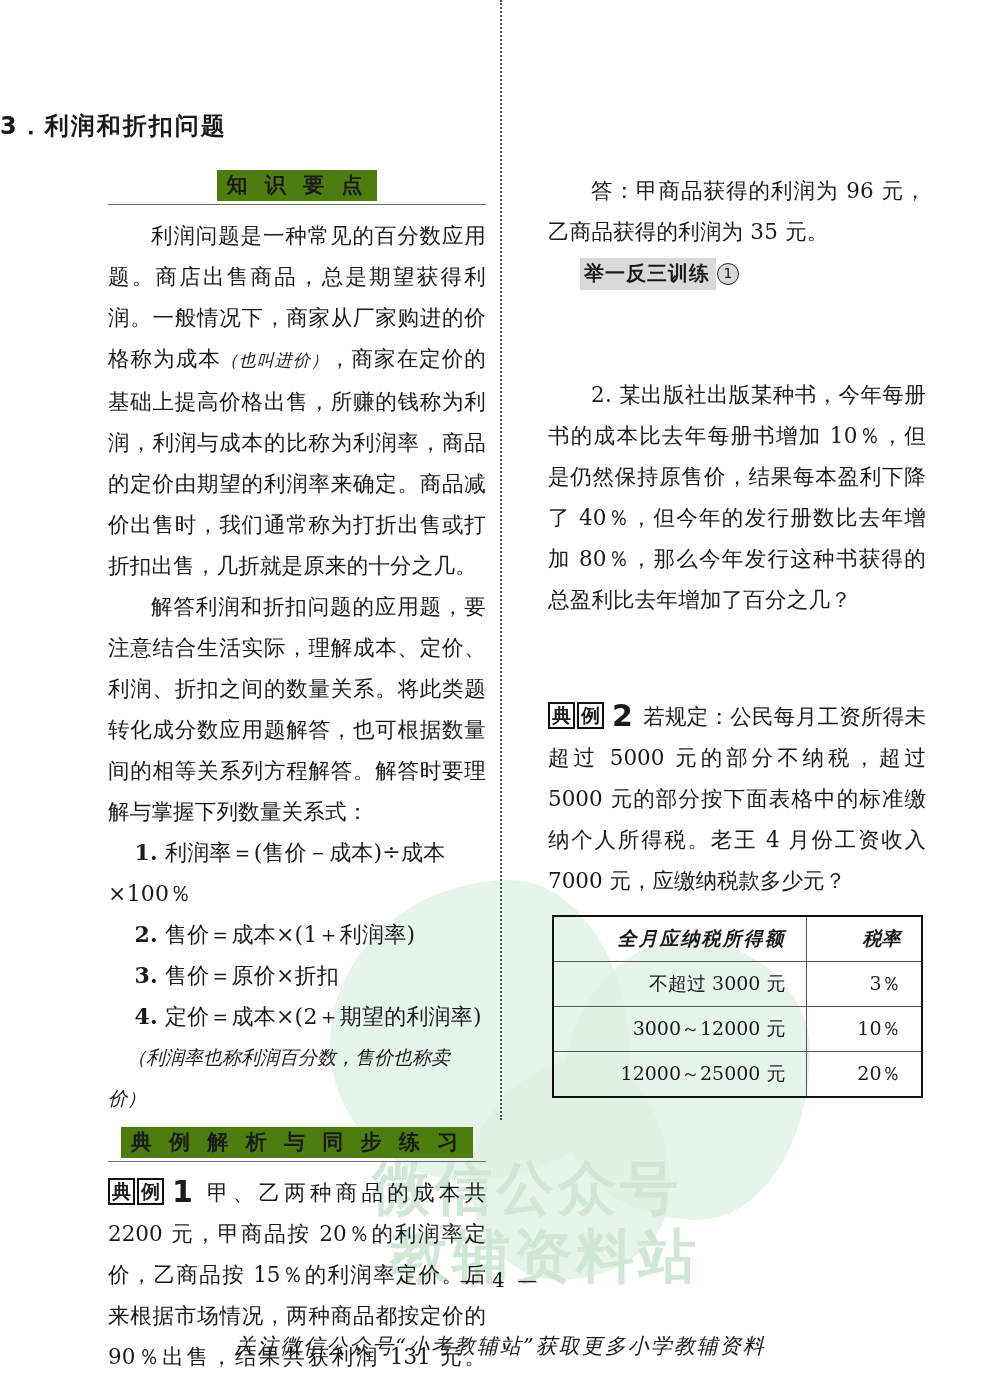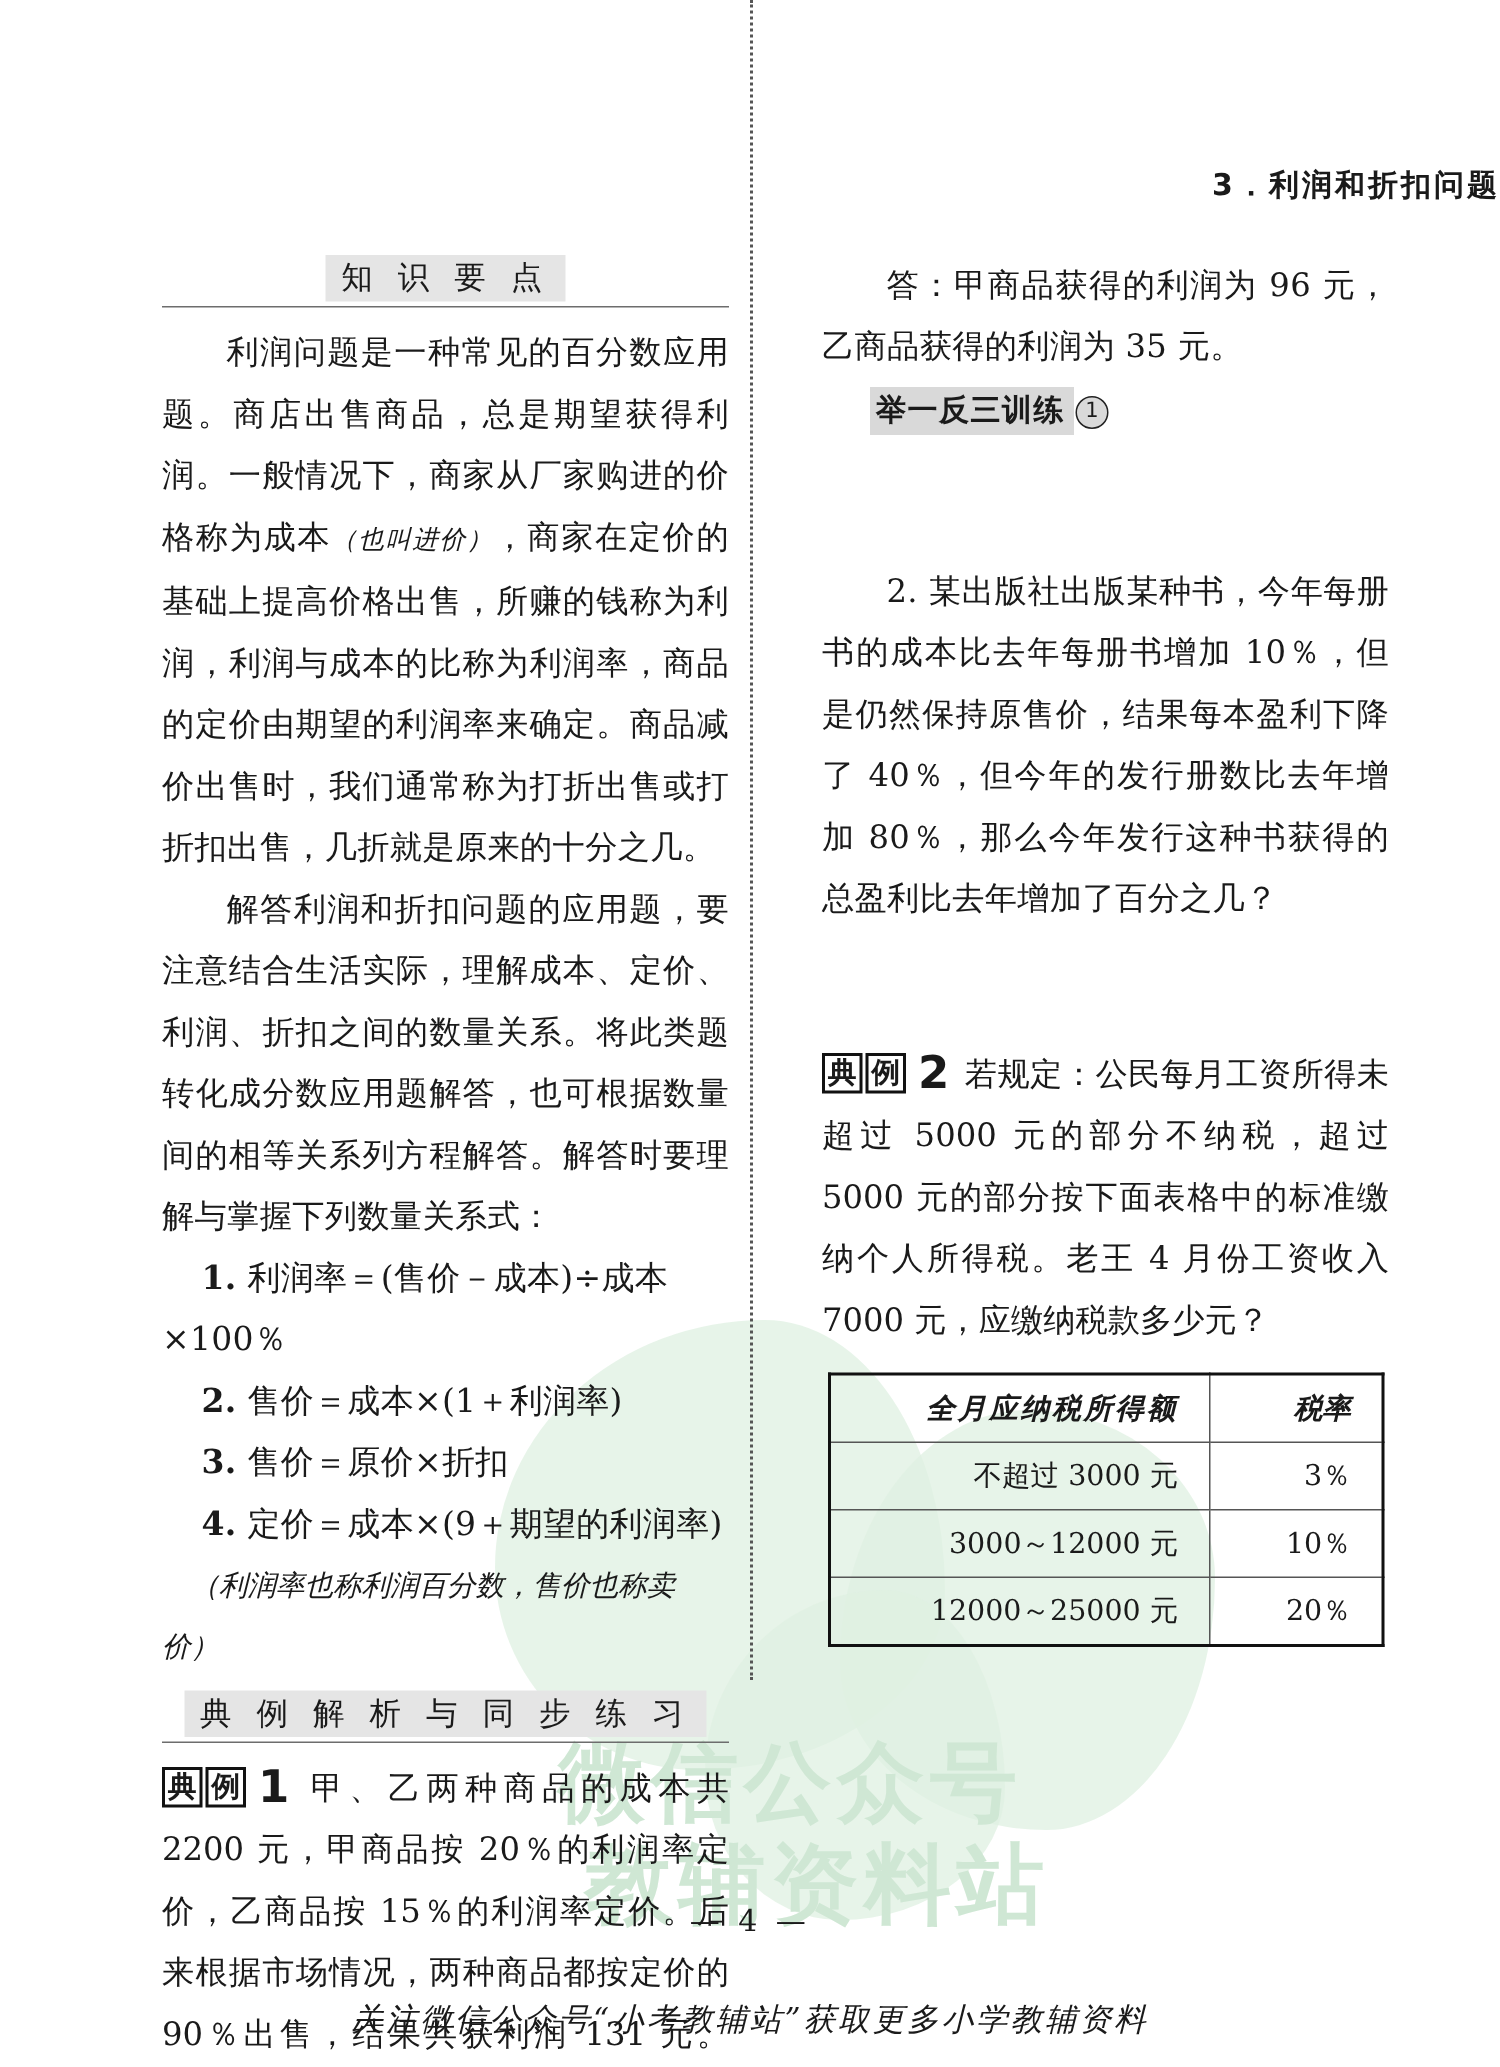--- a/index.html
+++ b/index.html
@@ -47,24 +47,24 @@
   
   .page {
     position: relative;
     z-index: 2;
     width: 1000px;
     height: 1378px;
     box-sizing: border-box;
   }
 
   .page-title {
-    text-align: right;
-    font-family: "DejaVu Sans", "Liberation Sans", sans-serif;
-    font-weight: bold;
-    font-size: 20px;
+    text-align: left;
+    font-family: "DejaVu Sans", "Liberation Sans", sans-serif;
+    font-weight: bold;
+    font-size: 24px;
     letter-spacing: 2px;
     padding-top: 110px;
     margin: 0 0 18px 0;
   }
 
   .columns {
     position: absolute;
     left: 0;
     top: 170px;
     width: 1000px;
@@ -88,24 +88,24 @@
   }
 
   
   .section-head {
     text-align: center;
     margin: 0 0 2px 0;
   }
   .section-head span {
     display: inline-block;
     font-family: "DejaVu Sans", "Liberation Sans", sans-serif;
-    font-weight: normal;
+    font-weight: bold;
     font-size: 21px;
     letter-spacing: 5px;
-    background: #e5e5e5;
+    background: #4d7c0f;
     padding: 1px 10px 2px 10px;
   }
   .section-rule {
     border: none;
     border-top: 1px solid #6d6d6d;
     margin: 3px 0 10px 0;
   }
 
   .train-head {
     margin: 6px 0 6px 0;
@@ -267,21 +267,21 @@
       </div>
       <hr class="section-rule">
 
       <p class="body"><span>利润问题是一种常见的百分数应用题。商店出售商品，总是期望获得利润。一般情况下，商家从厂家购进的价格称为成本</span><span class="small-note kai">（也叫进价）</span><span>，商家在定价的基础上提高价格出售，所赚的钱称为利润，利润与成本的比称为利润率，商品的定价由期望的利润率来确定。商品减价出售时，我们通常称为打折出售或打折扣出售，几折就是原来的十分之几。</span></p>
 
       <p class="body">解答利润和折扣问题的应用题，要注意结合生活实际，理解成本、定价、利润、折扣之间的数量关系。将此类题转化成分数应用题解答，也可根据数量间的相等关系列方程解答。解答时要理解与掌握下列数量关系式：</p>
 
       <p class="formula"><b>1.</b> <span>利润率＝(售价－成本)÷成本×100％</span></p>
       <p class="formula"><b>2.</b> <span>售价＝成本×(1＋利润率)</span></p>
       <p class="formula"><b>3.</b> <span>售价＝原价×折扣</span></p>
-      <p class="formula"><b>4.</b> <span>定价＝成本×(9＋期望的利润率)</span></p>
+      <p class="formula"><b>4.</b> <span>定价＝成本×(2＋期望的利润率)</span></p>
 
       <p class="paren-note">（利润率也称利润百分数，售价也称卖价）</p>
 
       <div class="section-head" style="margin-top:8px">
         <span>典 例 解 析 与 同 步 练 习</span>
       </div>
       <hr class="section-rule">
 
       <p class="example-head"><span class="badge-box">典</span><span class="badge-box">例</span><span class="badge-num">1</span><span>甲、乙两种商品的成本共 2200 元，甲商品按 20％的利润率定价，乙商品按 15％的利润率定价。后来根据市场情况，两种商品都按定价的 90％出售，结果共获利润 131 元。甲、乙两种商品获得的利润各是多少元？</span></p>
 

